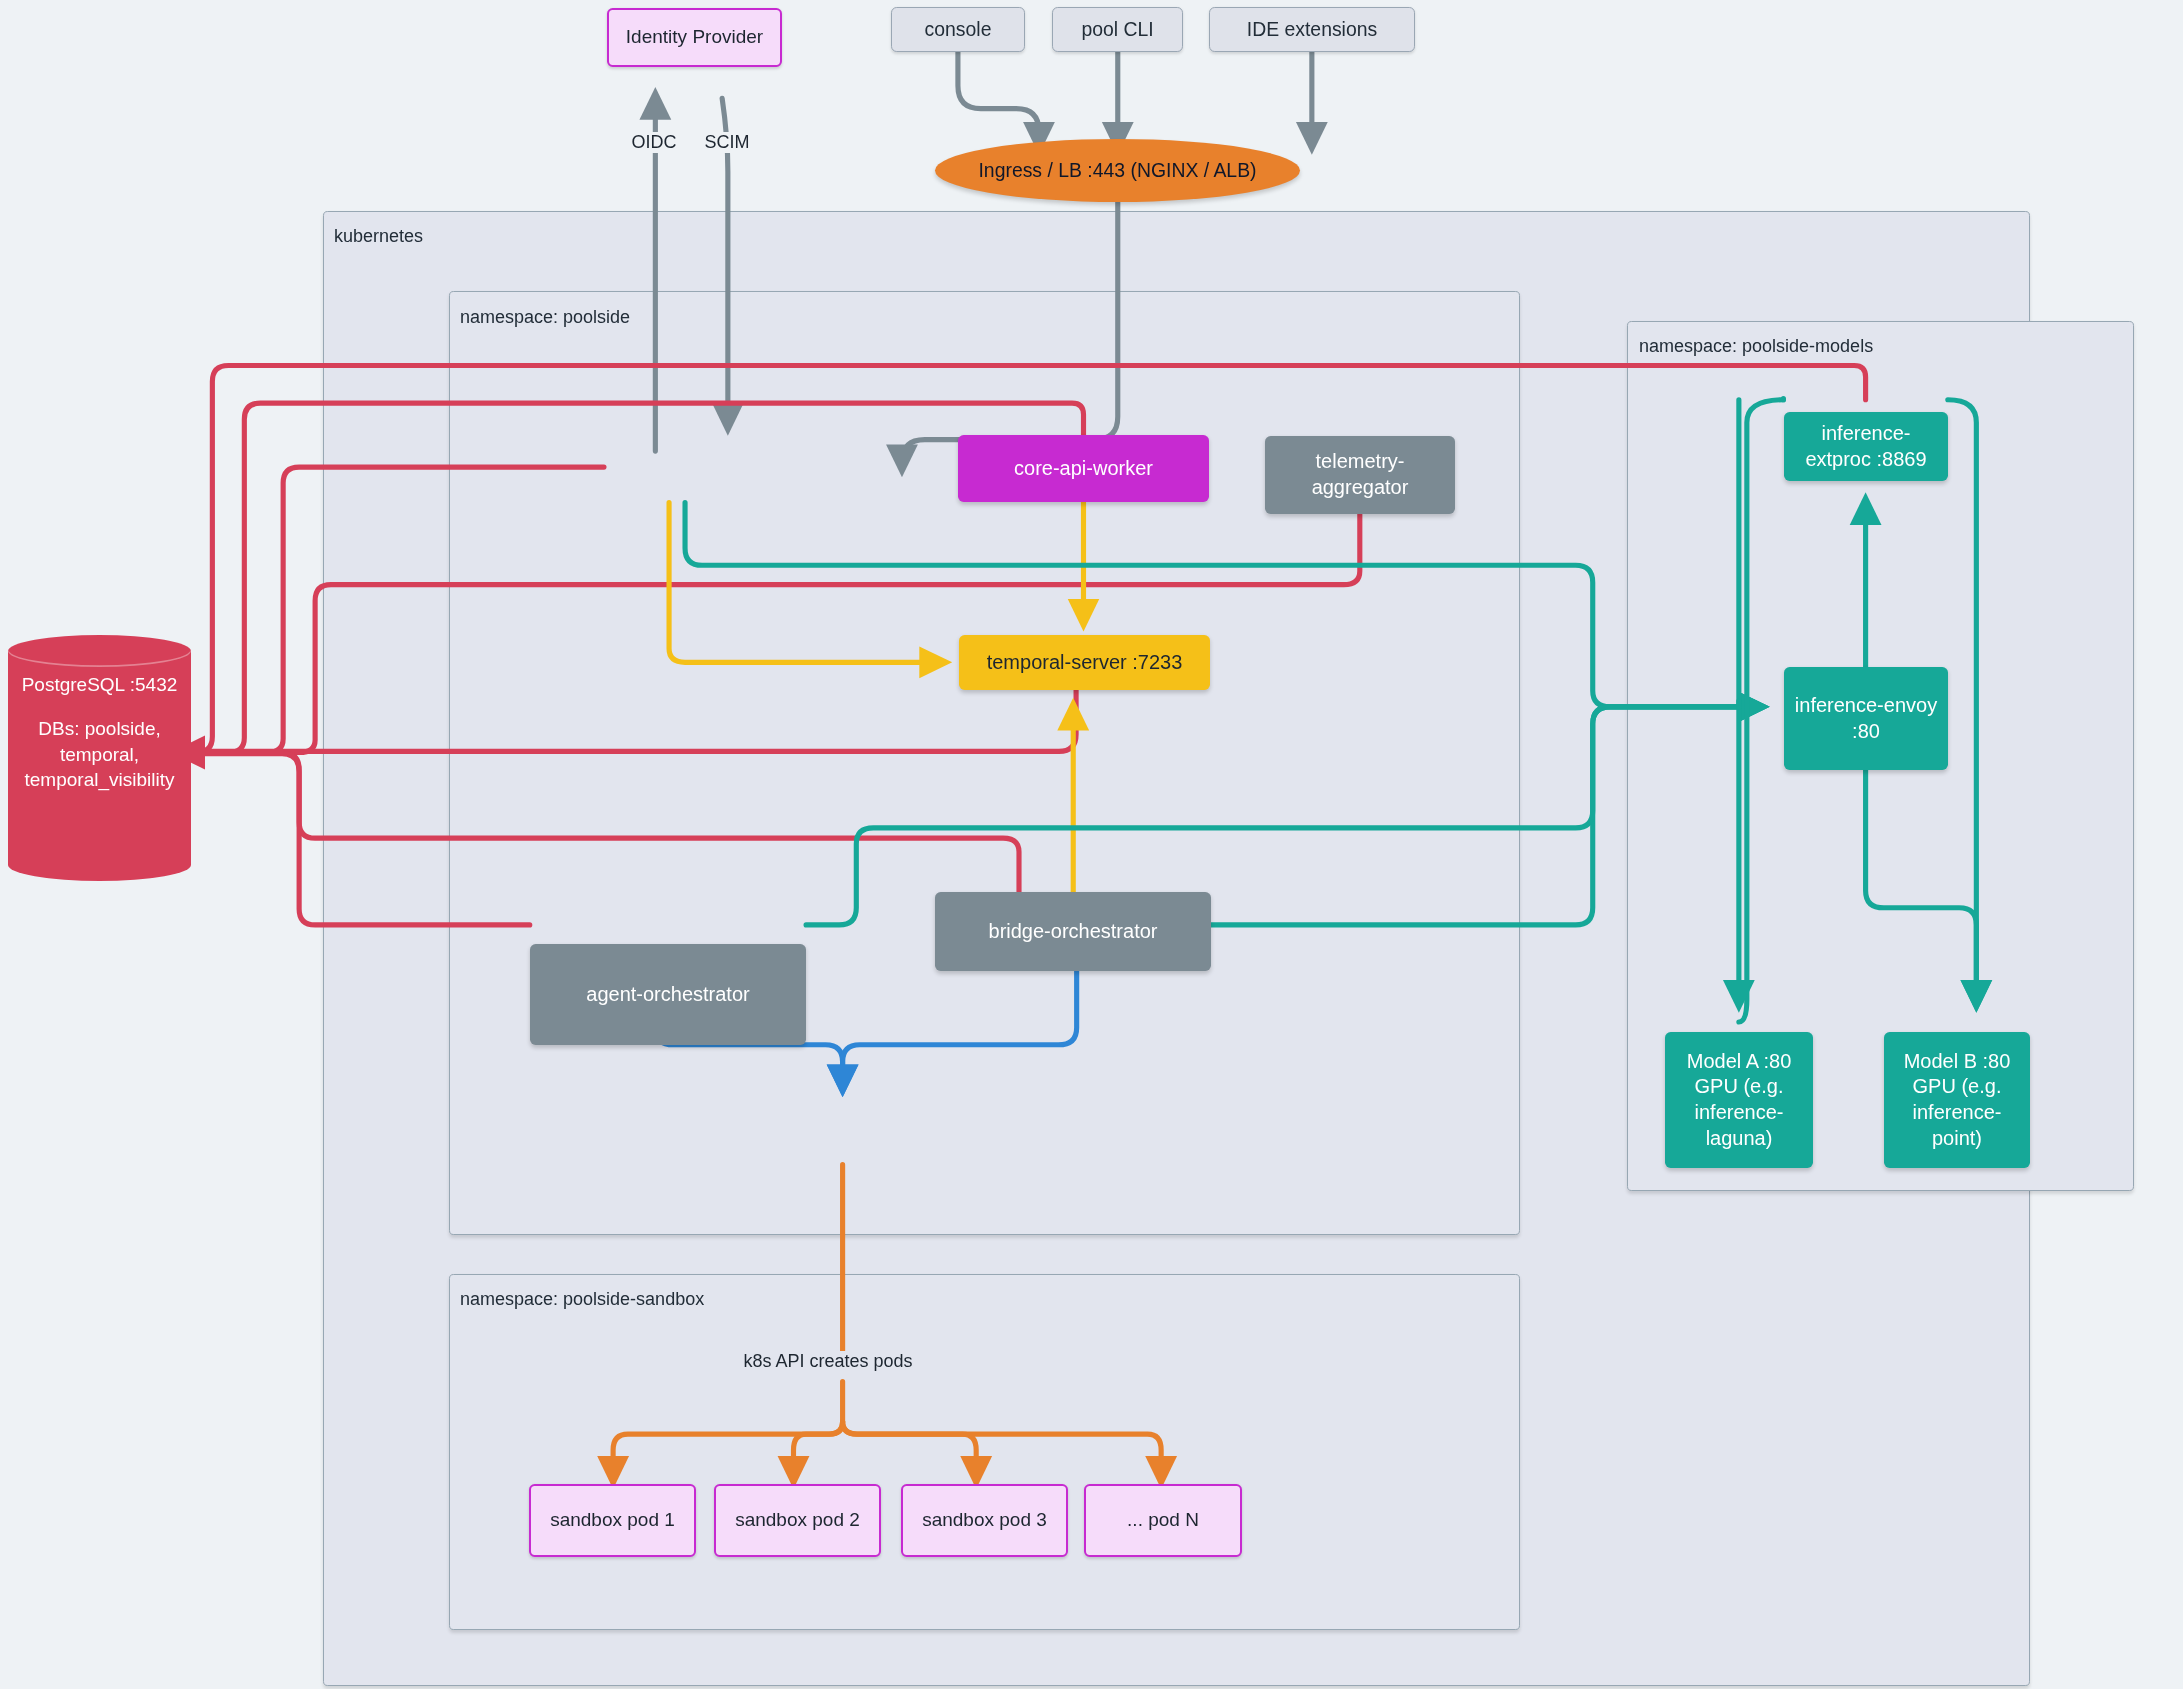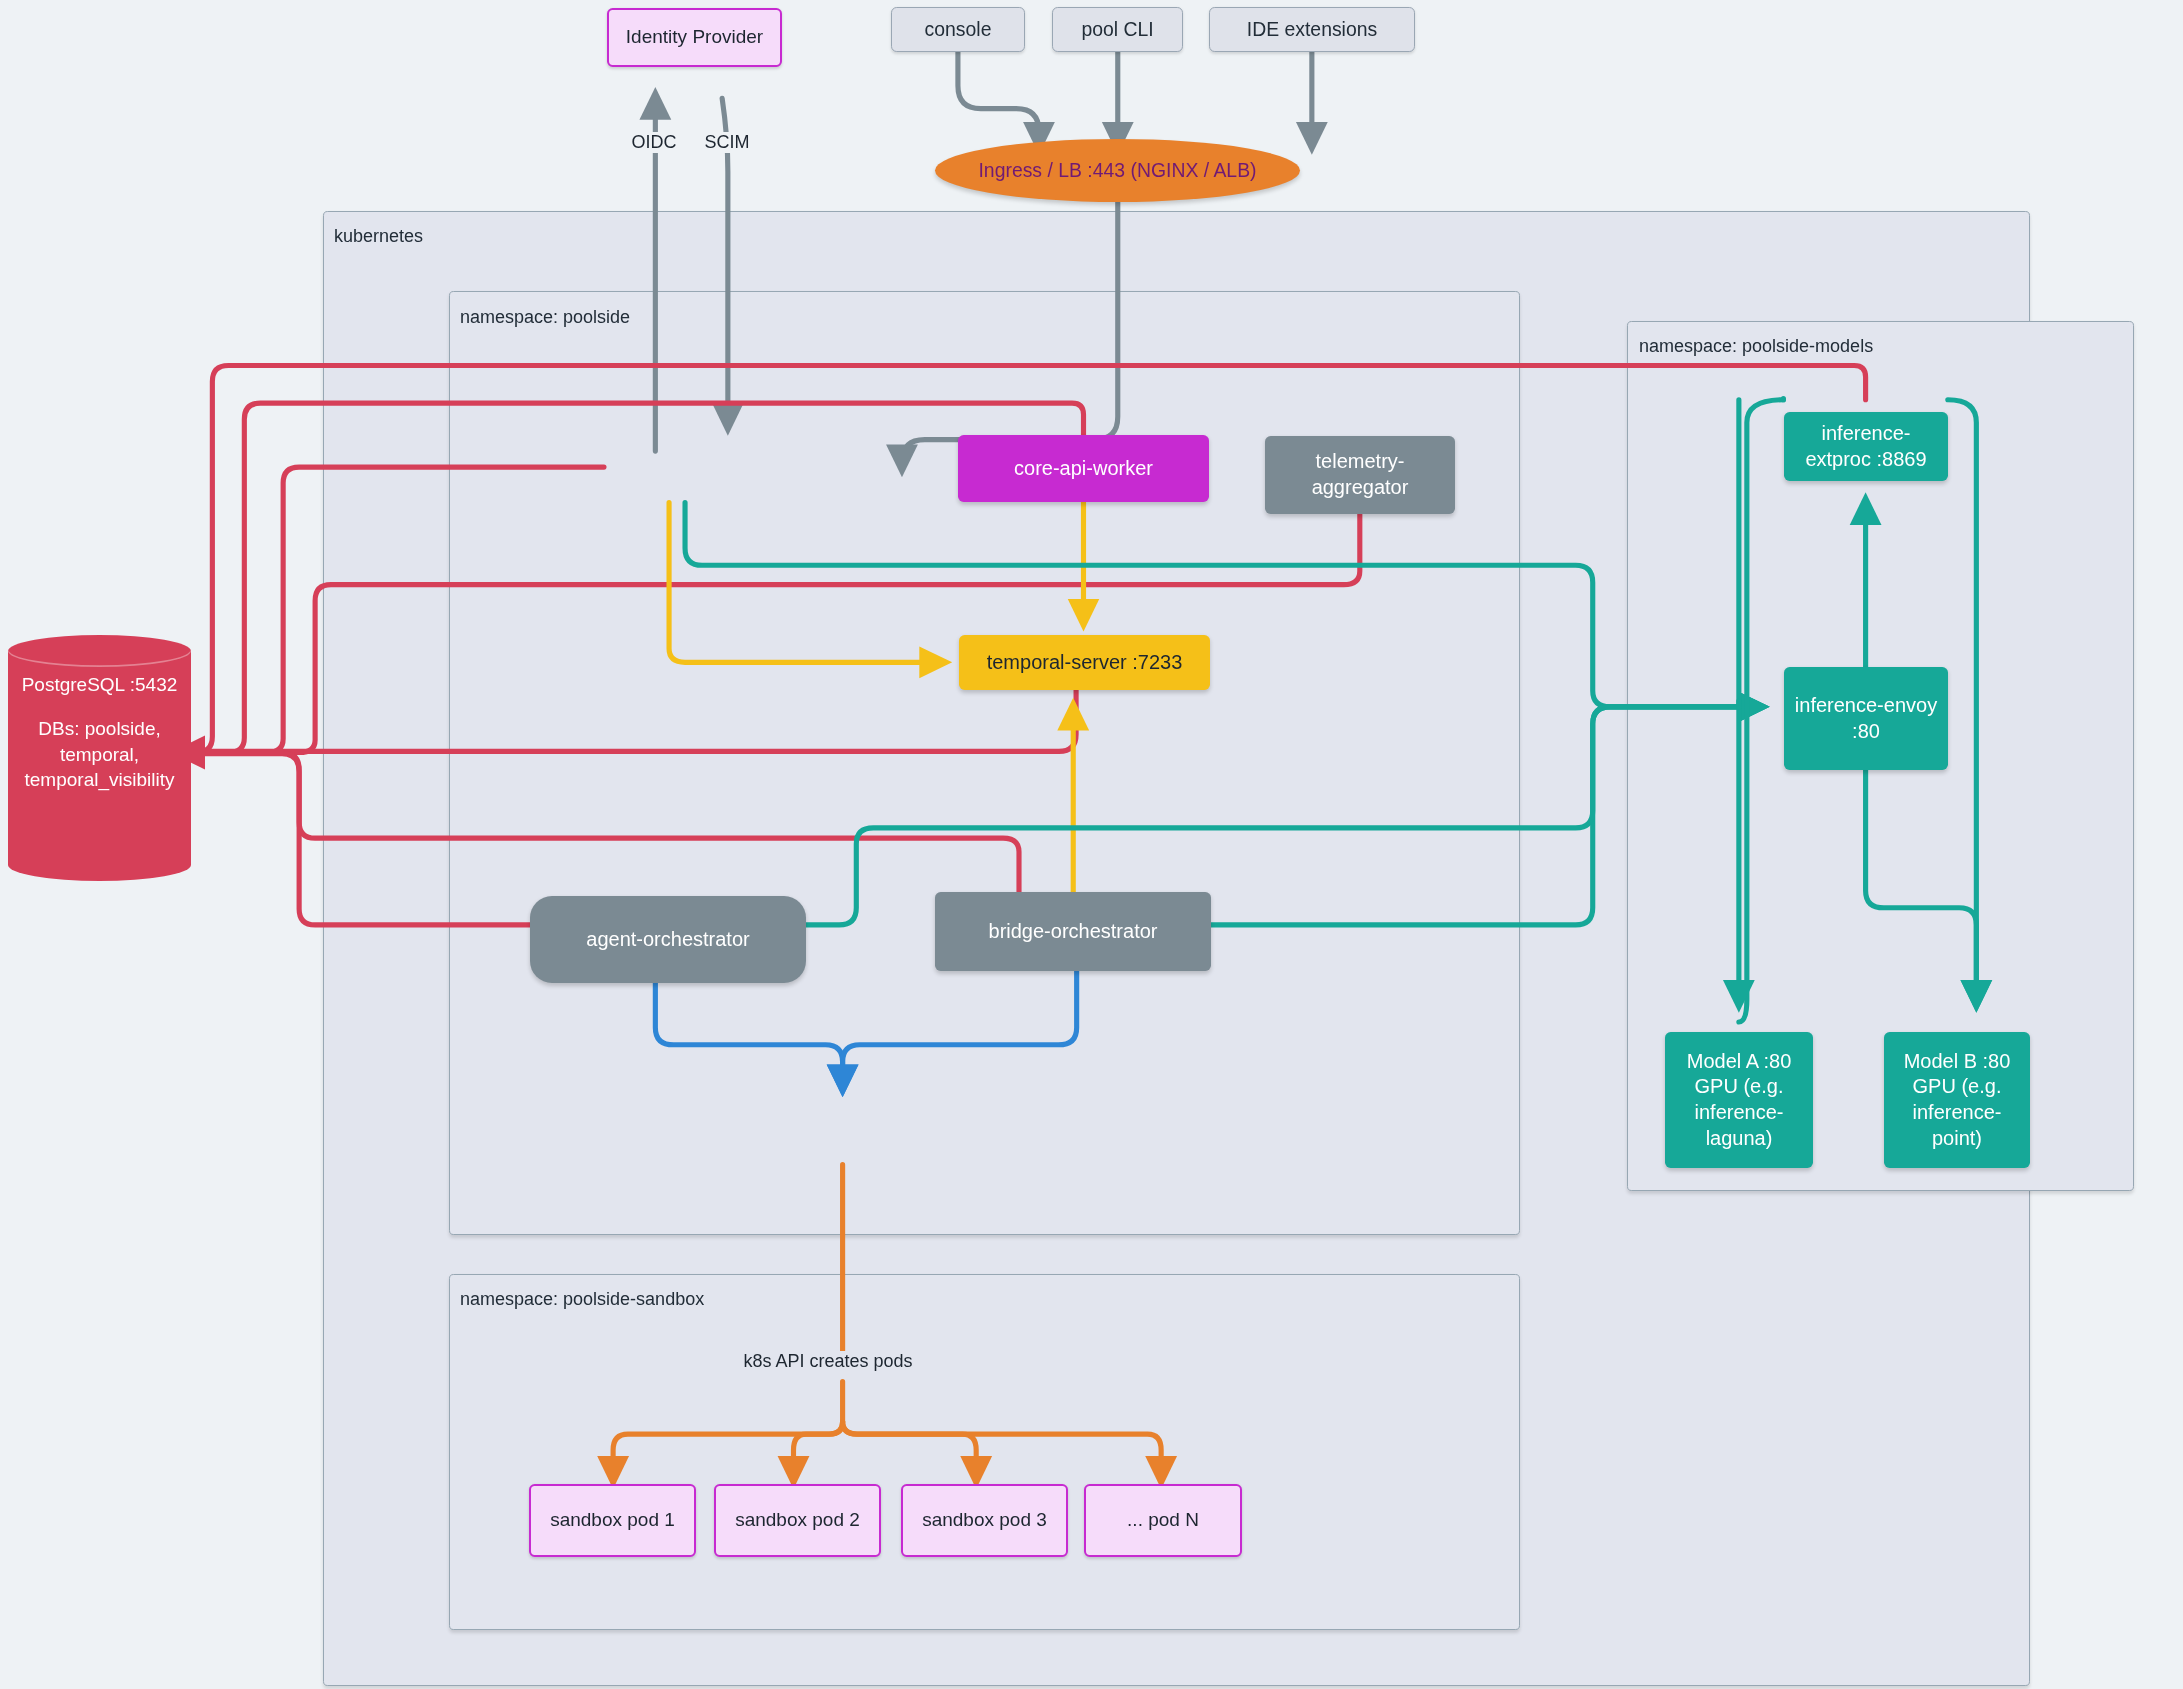--- a/index.html
+++ b/index.html
@@ -18,21 +18,21 @@
   .n-blue{background:#2e86d6;color:#fff;font-size:20px;}
   .n-magenta{background:#c72ad1;color:#fff;font-size:20px;}
   .n-grey{background:#7b8a93;color:#fff;font-size:20px;}
   .n-yellow{background:#f5c018;color:#1d2630;font-size:20px;}
   .n-teal{background:#16a898;color:#fff;font-size:20px;margin-top:12px;}
   .n-lilac{background:#f6dcfa;color:#1d2630;border:2.3px solid #c72ad1;font-size:19px;box-shadow:0 1.7px 2.9px rgba(0,0,0,.15);}
   .n-plain{background:#dfe2ea;color:#222d38;border:1.7px solid #9aa7b4;font-size:19.4px;
            box-shadow:0 1.7px 2.9px rgba(0,0,0,.13);}
 
   .ellipse{position:absolute;display:flex;align-items:center;justify-content:center;text-align:right;
-           background:#e8812c;color:#701a75;border-radius:50%;font-size:19.4px;
+           background:#e8812c;color:#0f172a;border-radius:50%;font-size:19.4px;
            box-shadow:0 2.9px 4.6px rgba(0,0,0,.18);}
 
   .cylinder{position:absolute;}
   .cyl-body{position:absolute;left:0;right:0;top:16px;bottom:16px;background:#d63f58;border-radius:0 0 0 0;}
   .cyl-top{position:absolute;left:0;right:0;top:0;height:32px;background:#d63f58;border-radius:50%;
            box-shadow:inset 0 -1.7px 0 rgba(255,255,255,.35);}
   .cyl-bot{position:absolute;left:0;right:0;bottom:0;height:32px;background:#d63f58;border-radius:50%;}
   .cyl-text{position:absolute;left:0;right:0;top:37px;color:#fff;font-size:19px;text-align:center;
             line-height:1.32;z-index:3;}
   .cyl-text .t2{display:block;margin-top:19.4px;}
@@ -158,21 +158,21 @@
     </div>
   </div>
 
 
   <div class="node n-magenta" style="left:958px;top:435px;width:251px;height:67px;">core-api-worker</div>
 
   <div class="node n-grey" style="left:1265px;top:436px;width:190px;height:78px;">telemetry-aggregator</div>
 
   <div class="node n-yellow" style="left:959px;top:635px;width:251px;height:55px;">temporal-server :7233</div>
 
-  <div class="node n-grey" style="left:530px;top:896px;width:276px;height:87px;border-radius:22px;">agent-orchestrator</div>
+  <div class="node n-grey" style="left:530px;top:944px;width:276px;height:101px;">agent-orchestrator</div>
 
   <div class="node n-grey" style="left:935px;top:892px;width:276px;height:79px;">bridge-orchestrator</div>
 
 
   <div class="node n-teal" style="left:1784px;top:400px;width:164px;height:69px;">inference-extproc :8869</div>
 
   <div class="node n-teal" style="left:1784px;top:655px;width:164px;height:103px;">inference-envoy :80</div>
 
   <div class="node n-teal" style="left:1665px;top:1020px;width:148px;height:136px;">Model A :80 GPU (e.g. inference-laguna)</div>
 

